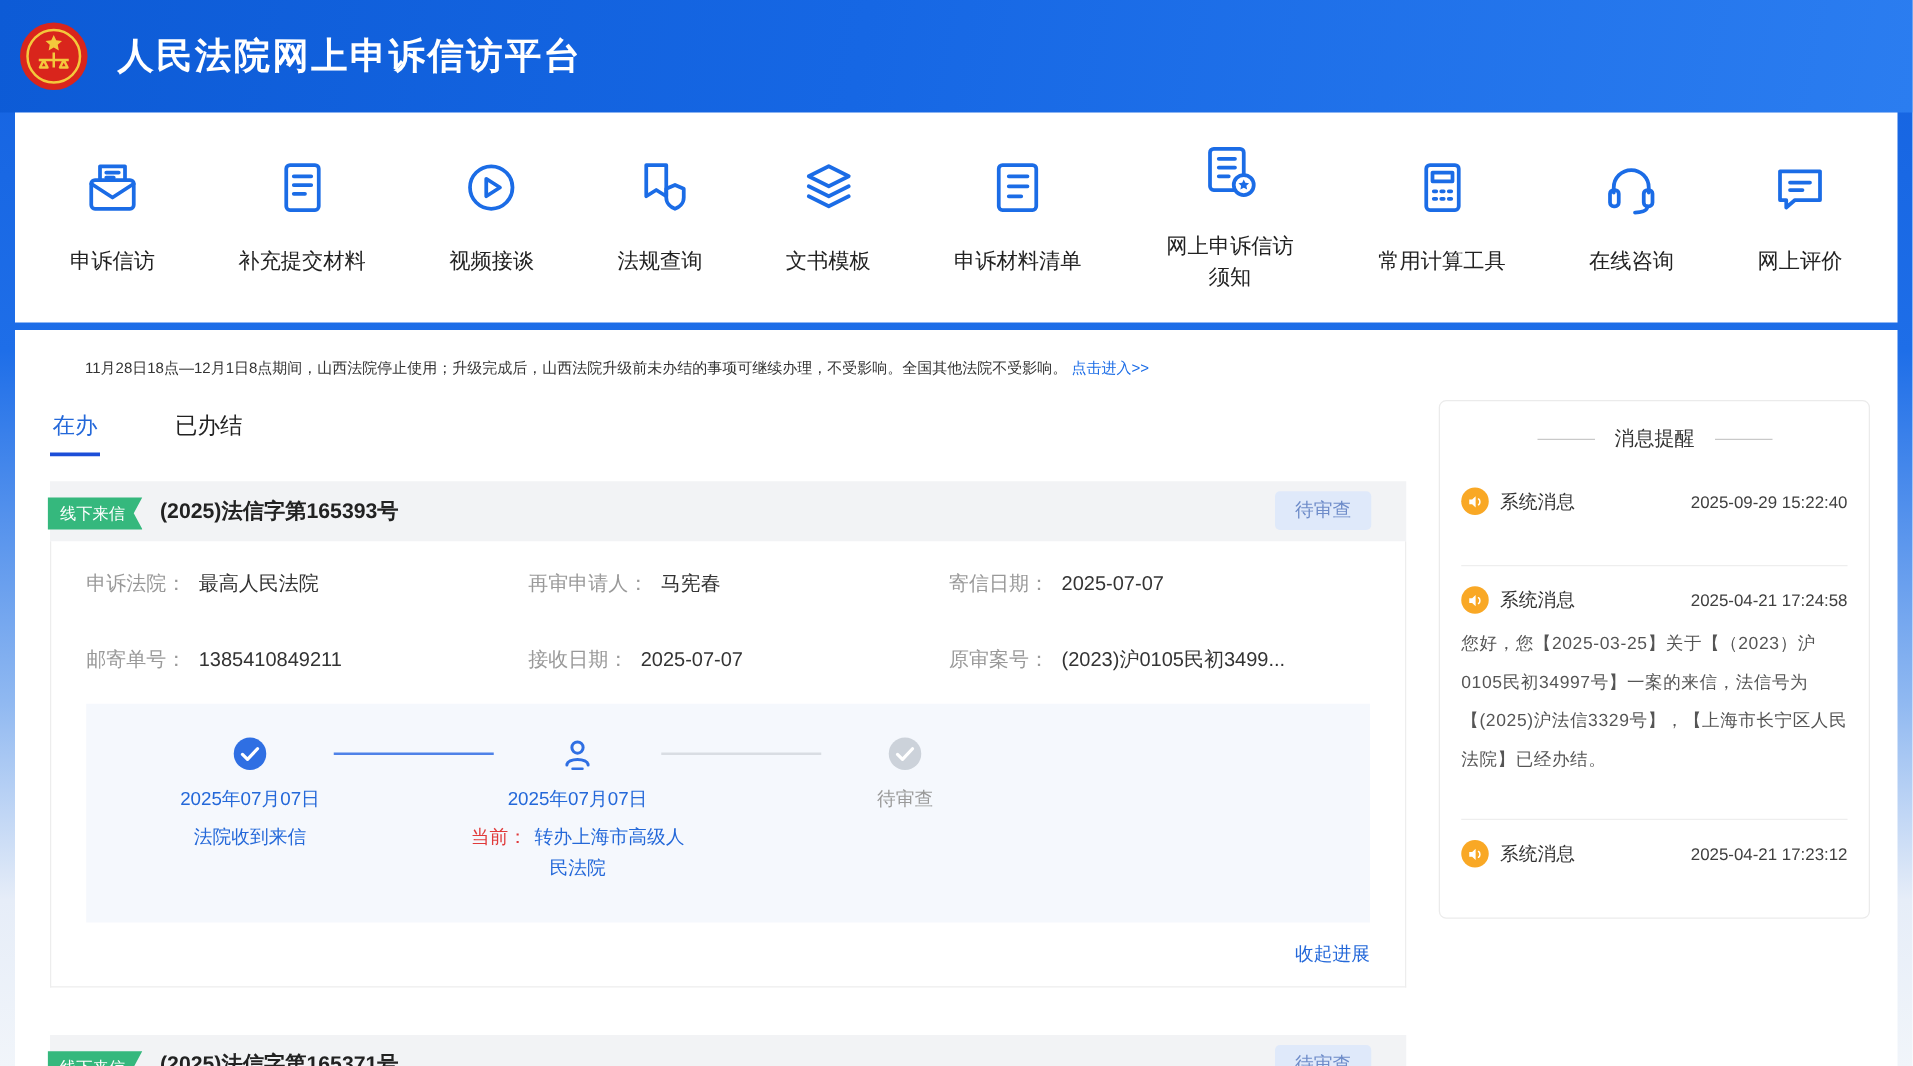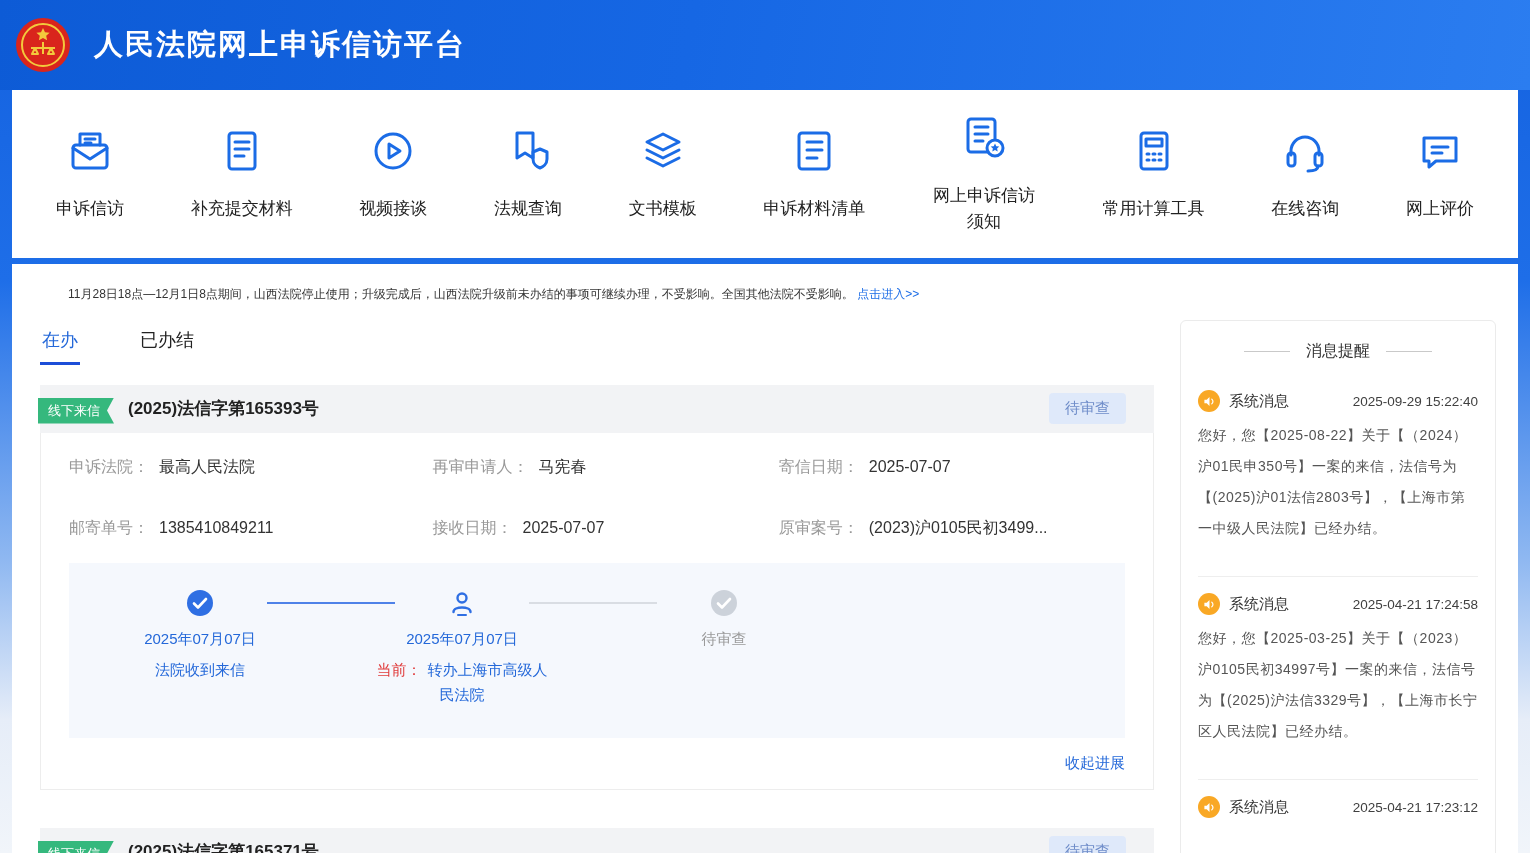--- a/index.html
+++ b/index.html
@@ -53,21 +53,21 @@
   .tl-node svg{ width:28px; height:28px; display:block; }
   .tl-date{ margin-top:13px; color:#2468d9; font-size:15px; }
   .tl-label{ margin-top:8px; color:#2468d9; font-size:15px; width:182px; text-align:center; line-height:1.7; }
   .tl-current{ color:#e03a3a; margin-right:6px; }
   .tl-pending{ margin-top:13px; color:#9a9a9a; font-size:15px; }
   .tl-line{ position:absolute; height:2px; top:39px; }
   .tl-line.blue{ left:198px; width:128px; background:#4f82e8; }
   .tl-line.gray{ left:460px; width:128px; background:#d9dde3; }
   .collapse-link{ display:block; text-align:right; color:#2468d9; font-size:15px; margin-top:16px; cursor:pointer; text-decoration:none; }
   
-  .right-col{ width:316px; flex:none; }
+  .right-col{ width:345px; flex:none; }
   .msg-panel{ margin-top:42px; background:#fff; border:1px solid #ebebeb; border-radius:6px; overflow:hidden; }
   .msg-title-row{ display:flex; align-items:center; justify-content:center; gap:16px; padding:20px 0 12px; }
   .msg-title{ font-size:16px; color:#333; }
   .dash{ width:46px; height:0; border-top:1px solid #c9c9c9; }
   .msg-item{ margin:0 17px; padding:4px 0 32px; border-bottom:1px solid #eee; cursor:pointer; }
   .msg-item:last-child{ border-bottom:none; }
   .msg-head{ display:flex; align-items:center; gap:9px; padding:12px 0 8px; }
   .msg-icon{ width:22px; height:22px; flex:none; border-radius:50%; background:#f9a825;
     display:flex; align-items:center; justify-content:center; }
   .msg-icon svg{ width:13px; height:13px; }
@@ -262,21 +262,20 @@
         <div class="msg-head">
           <span class="msg-icon">
             <svg viewBox="0 0 14 14" fill="#fff">
                 <path d="M1.5 5 h2.5 l3-2.8 v9.6 l-3-2.8 h-2.5 z"></path>
                 <path d="M9.5 4.5 c1.6 1.2 1.6 3.8 0 5" stroke="#fff" stroke-width="1.3" fill="none" stroke-linecap="round"></path>
               </svg>
           </span>
           <span class="msg-type">系统消息</span>
           <span class="msg-time">2025-09-29 15:22:40</span>
         </div>
-        <div class="msg-text">您好，您【2025-08-22】关于【（2024）沪01民申350号】一案的来信，法信号为【(2025)沪01法信2803号】，【上海市第一中级人民法院】已经办结。</div>
       </div>
 
       <div class="msg-item">
         <div class="msg-head">
           <span class="msg-icon">
             <svg viewBox="0 0 14 14" fill="#fff">
                 <path d="M1.5 5 h2.5 l3-2.8 v9.6 l-3-2.8 h-2.5 z"></path>
                 <path d="M9.5 4.5 c1.6 1.2 1.6 3.8 0 5" stroke="#fff" stroke-width="1.3" fill="none" stroke-linecap="round"></path>
               </svg>
           </span>

